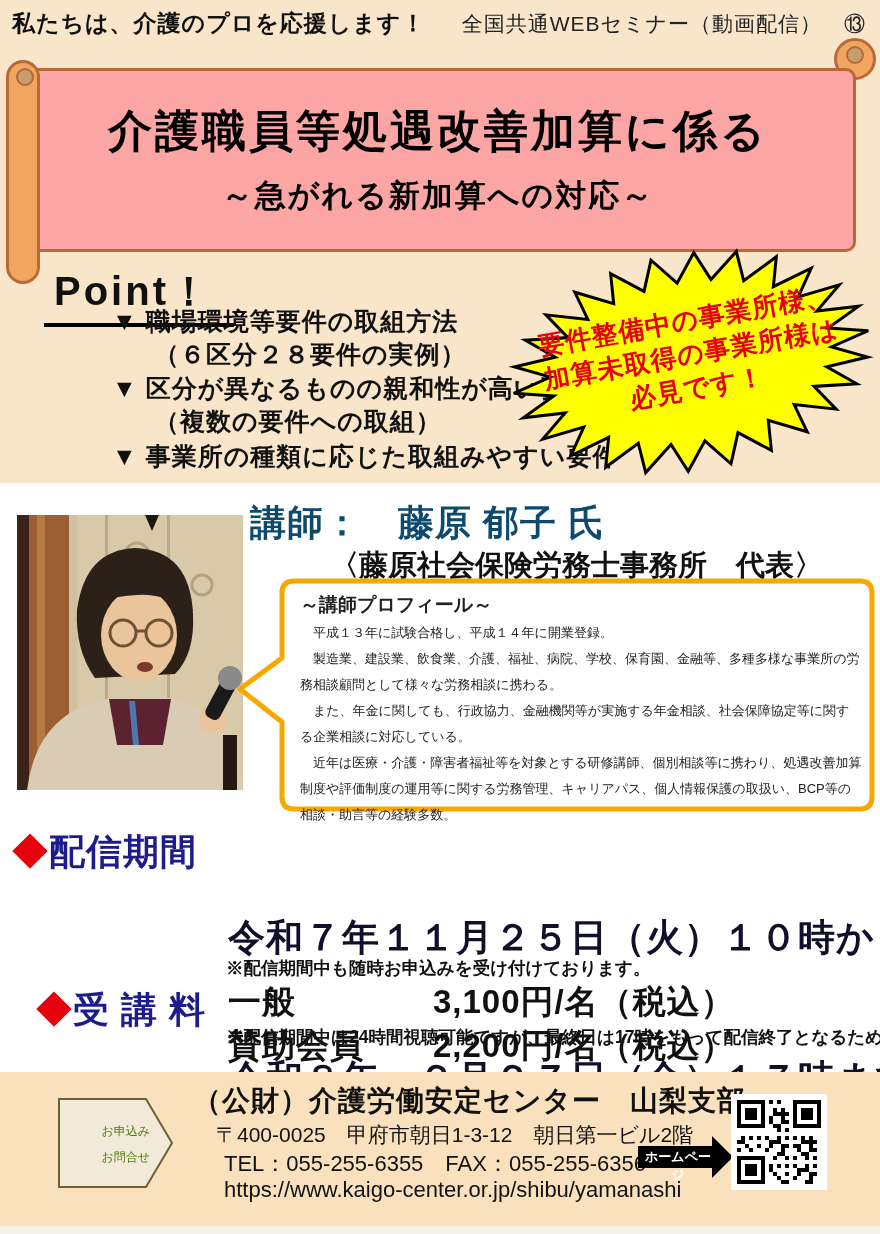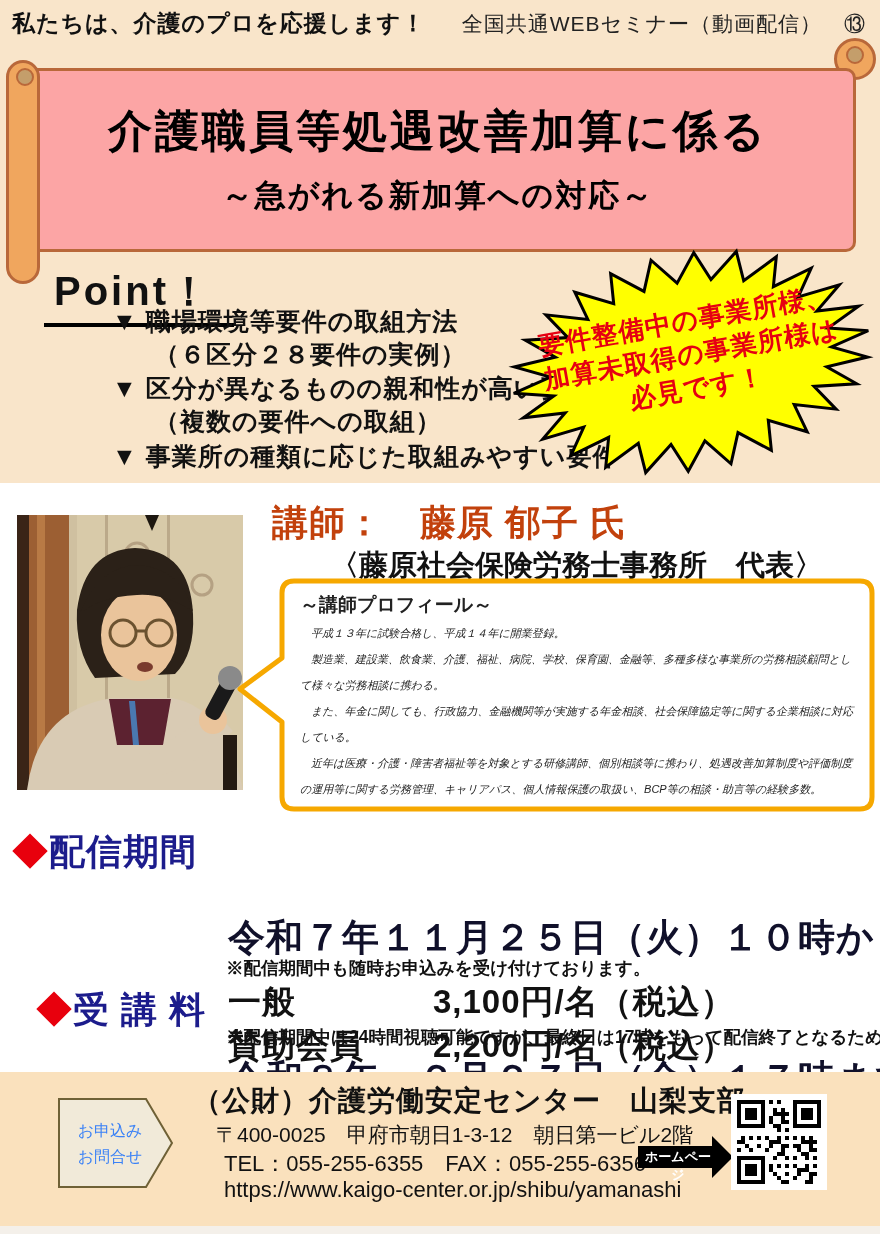--- a/index.html
+++ b/index.html
@@ -33,45 +33,45 @@
   .pt-row { left:112px; font-size:25px; font-weight:bold; color:#111; letter-spacing:1px; white-space:pre; }
   .pt-sub { left:142px; font-size:25px; font-weight:bold; color:#111; letter-spacing:1px; white-space:pre;margin-left:12px; }
 
   
   .starburst-wrap { left:505px; top:248px; width:372px; height:228px; }
   .starburst-text { left:513px; top:303px; width:356px; text-align:center;
                     transform:rotate(-10deg); font-size:26px; font-weight:900;
                     color:#e60012; line-height:34px; letter-spacing:1px; }
 
   
-  .lect-heading { left:272px; top:499px; font-size:36px; font-weight:900; color:#c2410c; letter-spacing:1px; }
+  .lect-heading { left:250px; top:499px; font-size:36px; font-weight:900; color:#0c4a6e; letter-spacing:1px; }
   .lect-affil   { left:330px; top:546px; font-size:29px; font-weight:900; color:#111; }
   .photo { left:17px; top:515px; width:226px; height:275px; }
 
   .bubble-svg  { left:232px; top:576px; width:646px; height:240px; }
   .bubble-text { left:300px; top:592px; width:562px; color:#222; }
   .bubble-text .ph { font-size:19px; font-weight:bold; margin-bottom:2px; }
-  .bubble-text p { font-size:11px; line-height:26px; white-space:pre-wrap;font-style:italic; }
+  .bubble-text p { font-size:13px; line-height:26px; white-space:pre-wrap; }
 
   .sec-label { font-size:36px; font-weight:900; color:#1c1c8c; letter-spacing:1px; white-space:pre; }
   .sec-label .dia { color:#e8000d; }
   .sched-label { left:12px; top:828px; }
   .sched-dates { left:228px; top:820px; font-size:37px; font-weight:900; color:#10102a;
                  line-height:47px; letter-spacing:1px; white-space:pre; }
   .sched-notes { left:226px; top:911px; font-size:17.5px; font-weight:bold; color:#111; line-height:23px; white-space:pre; }
 
   .fee-label { left:12px; top:986px;margin-left:24px; }
   .fee-rows  { left:228px; top:980px; }
   .fee-row   { display:flex; font-size:33px; font-weight:900; color:#111; line-height:44px; letter-spacing:1px; }
   .fee-type  { width:205px; }
 
   
   .zone-footer { left:0; top:1072px; width:880px; height:154px; background:#fae1bd; }
   .badge-svg  { left:58px; top:1098px; width:116px; height:90px; }
-  .badge-text { left:70px; top:1118px; width:80px; text-align:center; font-size:16px; color:#3b82f6; line-height:26px; }
+  .badge-text { left:70px; top:1118px; width:80px; text-align:right; font-size:12px; color:#4d7c0f; line-height:26px; }
   .ft-org  { left:193px; top:1082px; font-size:28px; font-weight:600; color:#111; letter-spacing:1px; }
   .ft-addr { left:216px; top:1121px; font-size:21px; font-weight:500; color:#111; }
   .ft-tel  { left:224px; top:1149px; font-size:22px; font-weight:500; color:#111; }
   .ft-url  { left:224px; top:1177px; font-size:22px; font-weight:500; color:#111;text-align:center; }
   .hp-arrow { left:638px; top:1136px; width:96px; height:42px; }
   .hp-label { left:644px; top:1148px; width:68px; text-align:center; font-size:13px; font-weight:bold; color:#fff; }
   .qr-box { left:731px; top:1094px; width:96px; height:96px; background:#fff; display:flex; align-items:center; justify-content:center; }
   .bottom-strip { left:0; top:1226px; width:880px; height:8px; background:#f4f0ea; }
 </style>
 </head>

